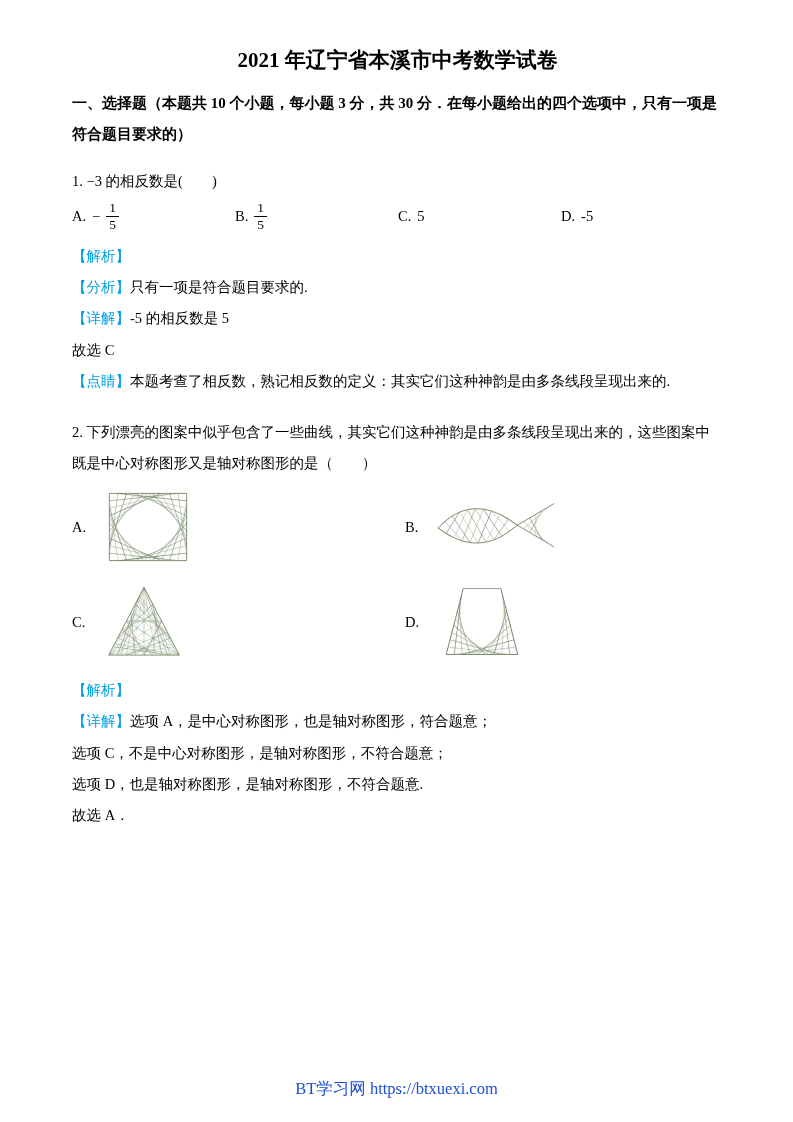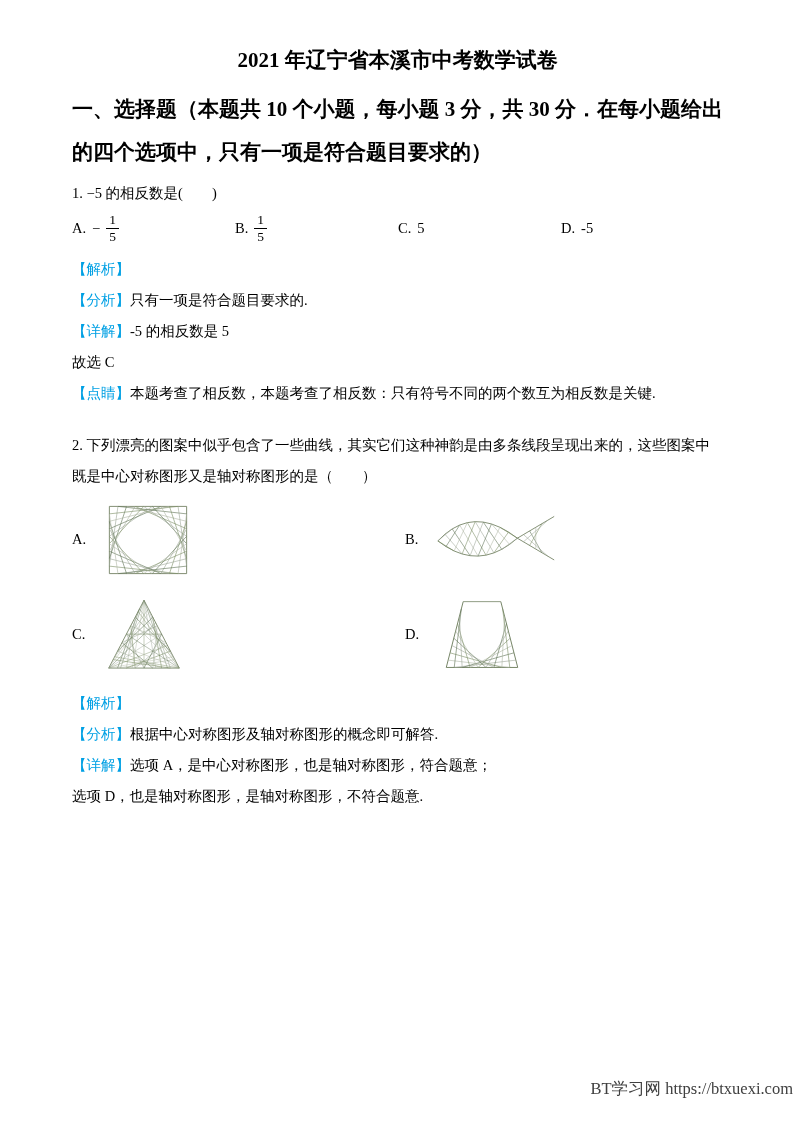--- a/index.html
+++ b/index.html
@@ -1,44 +1,44 @@
 <!DOCTYPE html>
 <html style="--accent: #00a0e4;"><head>
 <meta charset="utf-8">
 <style>
   * { margin:0; padding:0; box-sizing:border-box; }
   html,body { width:793px; height:1122px; background:#ffffff; }
   body { font-family:"Liberation Serif","DejaVu Serif",serif; color:#000; }
   .page { position:relative; width:793px; height:1122px; padding:46px 70px 0 72px; overflow:hidden; }
   .title { text-align:center; font-size:21px; font-weight:bold; margin-bottom:14px; }
-  .heading { font-size:21px; font-weight:bold; line-height:2.05; margin-bottom:4px; }
+  .heading { font-size:15px; font-weight:bold; line-height:2.05; margin-bottom:16px; }
   .line { font-size:14.5px; line-height:2.15; }
   .tag { color:var(--accent,#00a0e4); }
   .options-row { display:flex; align-items:center; margin:3px 0 8px; }
   .opt { width:163px; display:flex; align-items:center; gap:6px; font-size:14.5px; }
   .opt:last-child { width:auto; }
   .frac { display:inline-flex; flex-direction:column; align-items:center; font-size:13.5px; line-height:1.2; }
   .frac .den { border-top:1px solid #000; padding:0 3px; }
   .frac .num { padding:0 3px; }
   .stem2 { margin-top:20px; }
   .art-grid { display:grid; grid-template-columns:333px 1fr; row-gap:16px; margin:8px 0 14px; }
   .art-cell { display:flex; align-items:center; gap:16px; }
   .art-cell .opt-label { font-size:14.5px; }
-  .footer { position:absolute; left:0; bottom:22px; width:100%; text-align:right; color:#404040; font-size:16.5px; }
+  .footer { position:absolute; left:0; bottom:22px; width:100%; text-align:center; color:#1d4ed8; font-size:16.5px; }
 </style>
 </head>
 <body>
 
 <div class="page">
 
   <h1 class="title">2021 年辽宁省本溪市中考数学试卷</h1>
 
   <p class="heading">一、选择题（本题共 10 个小题，每小题 3 分，共 30 分．在每小题给出的四个选项中，只有一项是符合题目要求的）</p>
 
-  <p class="line">1. −5 的相反数是(　　)</p>
+  <p class="line">1. −3 的相反数是(　　)</p>
 
   <div class="options-row">
     <div class="opt">
       <span>A.</span>
       <span>−</span>
       <span class="frac">
         <span class="num">1</span>
         <span class="den">5</span>
       </span>
     </div>
@@ -63,21 +63,21 @@
     <span class="tag">【解析】</span>
   </p>
   <p class="line">
     <span class="tag">【分析】</span><span>只有一项是符合题目要求的.</span>
   </p>
   <p class="line">
     <span class="tag">【详解】</span><span>-5 的相反数是 5</span>
   </p>
   <p class="line">故选 C</p>
   <p class="line">
-    <span class="tag">【点睛】</span><span>本题考查了相反数，本题考查了相反数：只有符号不同的两个数互为相反数是关键.</span>
+    <span class="tag">【点睛】</span><span>本题考查了相反数，熟记相反数的定义：其实它们这种神韵是由多条线段呈现出来的.</span>
   </p>
 
   <p class="line stem2">2. 下列漂亮的图案中似乎包含了一些曲线，其实它们这种神韵是由多条线段呈现出来的，这些图案中既是中心对称图形又是轴对称图形的是（　　）</p>
 
   <div class="art-grid">
     <div class="art-cell">
       <span class="opt-label">A.</span>
       <svg id="artA" width="92" height="80" viewBox="0 0 100 100" preserveAspectRatio="none">
           <line x1="8" y1="8" x2="92" y2="8" stroke="#6d7d5d" stroke-width="1"></line>
           <line x1="92" y1="8" x2="92" y2="92" stroke="#6d7d5d" stroke-width="1"></line>
@@ -235,22 +235,21 @@
           <line x1="79.55555555555556" y1="76" x2="72" y2="12.888888888888893" stroke="#7d8f66" stroke-width="0.65"></line>
           <line x1="20.444444444444443" y1="76" x2="28" y2="12.888888888888893" stroke="#5f7355" stroke-width="0.65"></line>
         </svg>
     </div>
   </div>
 
   <p class="line">
     <span class="tag">【解析】</span>
   </p>
   <p class="line">
-    <span class="tag">【分析】</span><span>根据中心对称图形及轴对称图形的概念即可解答.</span>
-  </p>
-  <p class="line">
     <span class="tag">【详解】</span><span>选项 A，是中心对称图形，也是轴对称图形，符合题意；</span>
   </p>
+  <p class="line">选项 C，不是中心对称图形，是轴对称图形，不符合题意；</p>
   <p class="line">选项 D，也是轴对称图形，是轴对称图形，不符合题意.</p>
+  <p class="line">故选 A．</p>
 
   <div class="footer">BT学习网 https://btxuexi.com</div>
 
 </div>
 
 </body></html>

